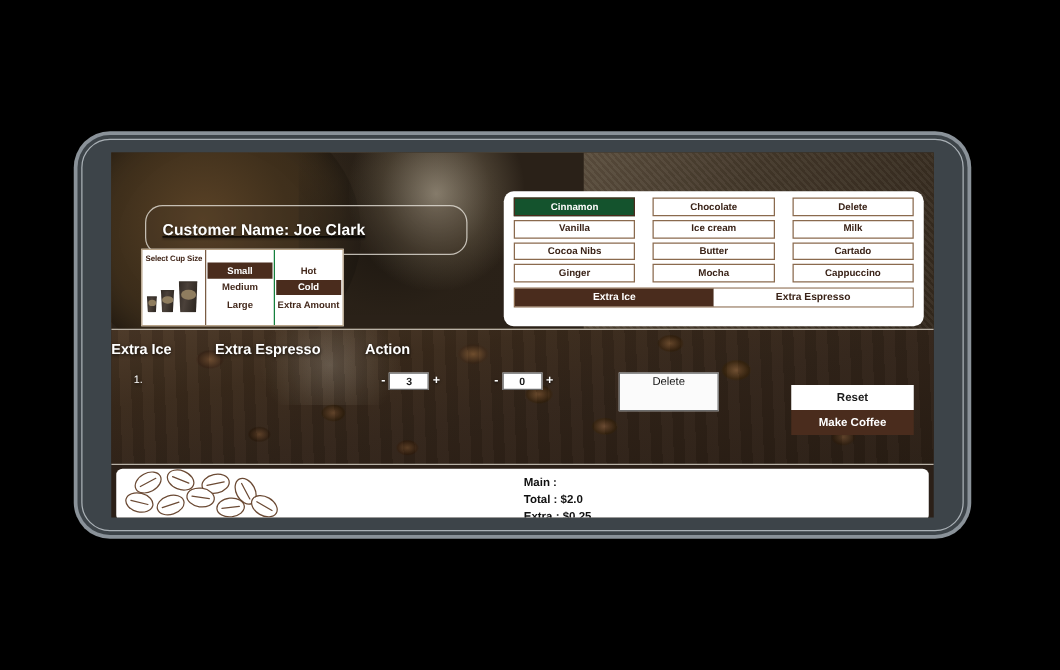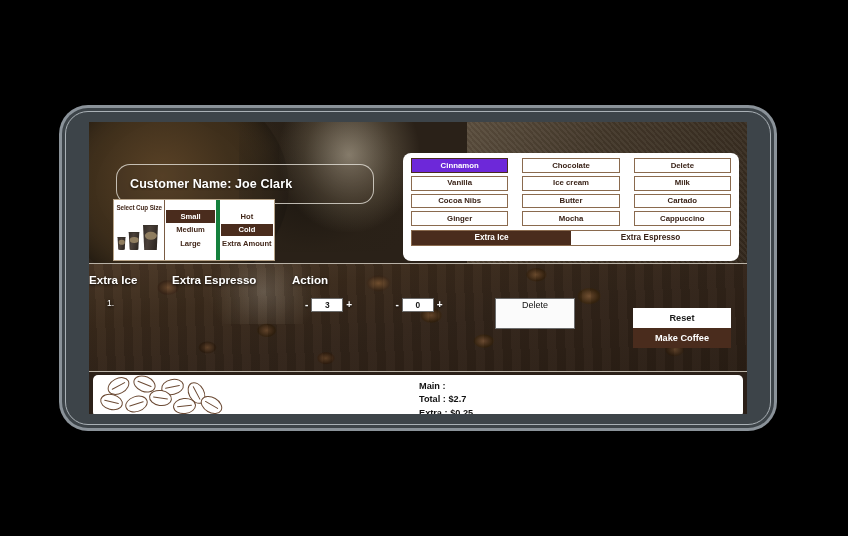--- a/index.html
+++ b/index.html
@@ -90,20 +90,21 @@
     top: 42px;
     width: 258px;
     height: 40px;
     border: 1.5px solid rgba(240,236,228,0.75);
     border-radius: 14px;
     background: rgba(70,56,40,0.22);
     display: flex;
     align-items: center;
     padding-left: 13px;
     box-sizing: border-box;
+    text-decoration: underline;
   }
   #customer-name-text {
     color: #ffffff;
     font-size: 12.5px;
     font-weight: bold;
     letter-spacing: 0.1px;
     text-shadow: 0 1px 2px rgba(0,0,0,0.65);
     white-space: nowrap;
   }
 
@@ -173,21 +174,21 @@
   #cup-l { left: 28px; width: 17px; height: 25px; clip-path: polygon(6% 0, 94% 0, 87% 100%, 13% 100%); }
 
   .opt-col {
     width: 55px;
     display: flex;
     flex-direction: column;
     justify-content: center;
     gap: 1px;
     padding: 2px 1px;
   }
-  #col-size { border-right: 4px solid #15803d; }
+  #col-size { border-right: 1px solid #15803d; }
   .opt-item {
     font-size: 7.6px;
     font-weight: bold;
     text-align: center;
     color: #43281b;
     padding: 2.5px 0;
     line-height: 1;
     white-space: nowrap;
   }
   .opt-item.selected {
@@ -225,21 +226,21 @@
     font-size: 7.8px;
     font-weight: bold;
     color: #3a2318;
     padding: 2.5px 0;
     line-height: 1;
     background: #ffffff;
     box-sizing: border-box;
     white-space: nowrap;
   }
   .flavor-btn.selected {
-    background: #6d28d9;
+    background: #14532d;
     color: #ffffff;
     border-color: #4a2c1d;
   }
   #extra-row {
     display: flex;
     margin-top: 4px;
     border: 1px solid #8a6a4e;
     box-sizing: border-box;
   }
   .extra-btn {
@@ -576,19 +577,19 @@
         <div class="bean" style="left:86px; top:10px; transform:rotate(62deg);"></div>
         <div class="bean" style="left:1px;  top:19px; transform:rotate(14deg);"></div>
         <div class="bean" style="left:26px; top:21px; transform:rotate(-18deg);"></div>
         <div class="bean" style="left:50px; top:15px; transform:rotate(8deg);"></div>
         <div class="bean" style="left:74px; top:23px; transform:rotate(-6deg);"></div>
         <div class="bean" style="left:101px;top:22px; transform:rotate(30deg);"></div>
       </div>
 
       <div id="summary-text">
         <div class="summary-line">Main :</div>
-        <div class="summary-line">Total : $2.7</div>
+        <div class="summary-line">Total : $2.0</div>
         <div class="summary-line">Extra : $0.25</div>
       </div>
     </div>
 
   </div>
 </div>
 
 </body></html>

